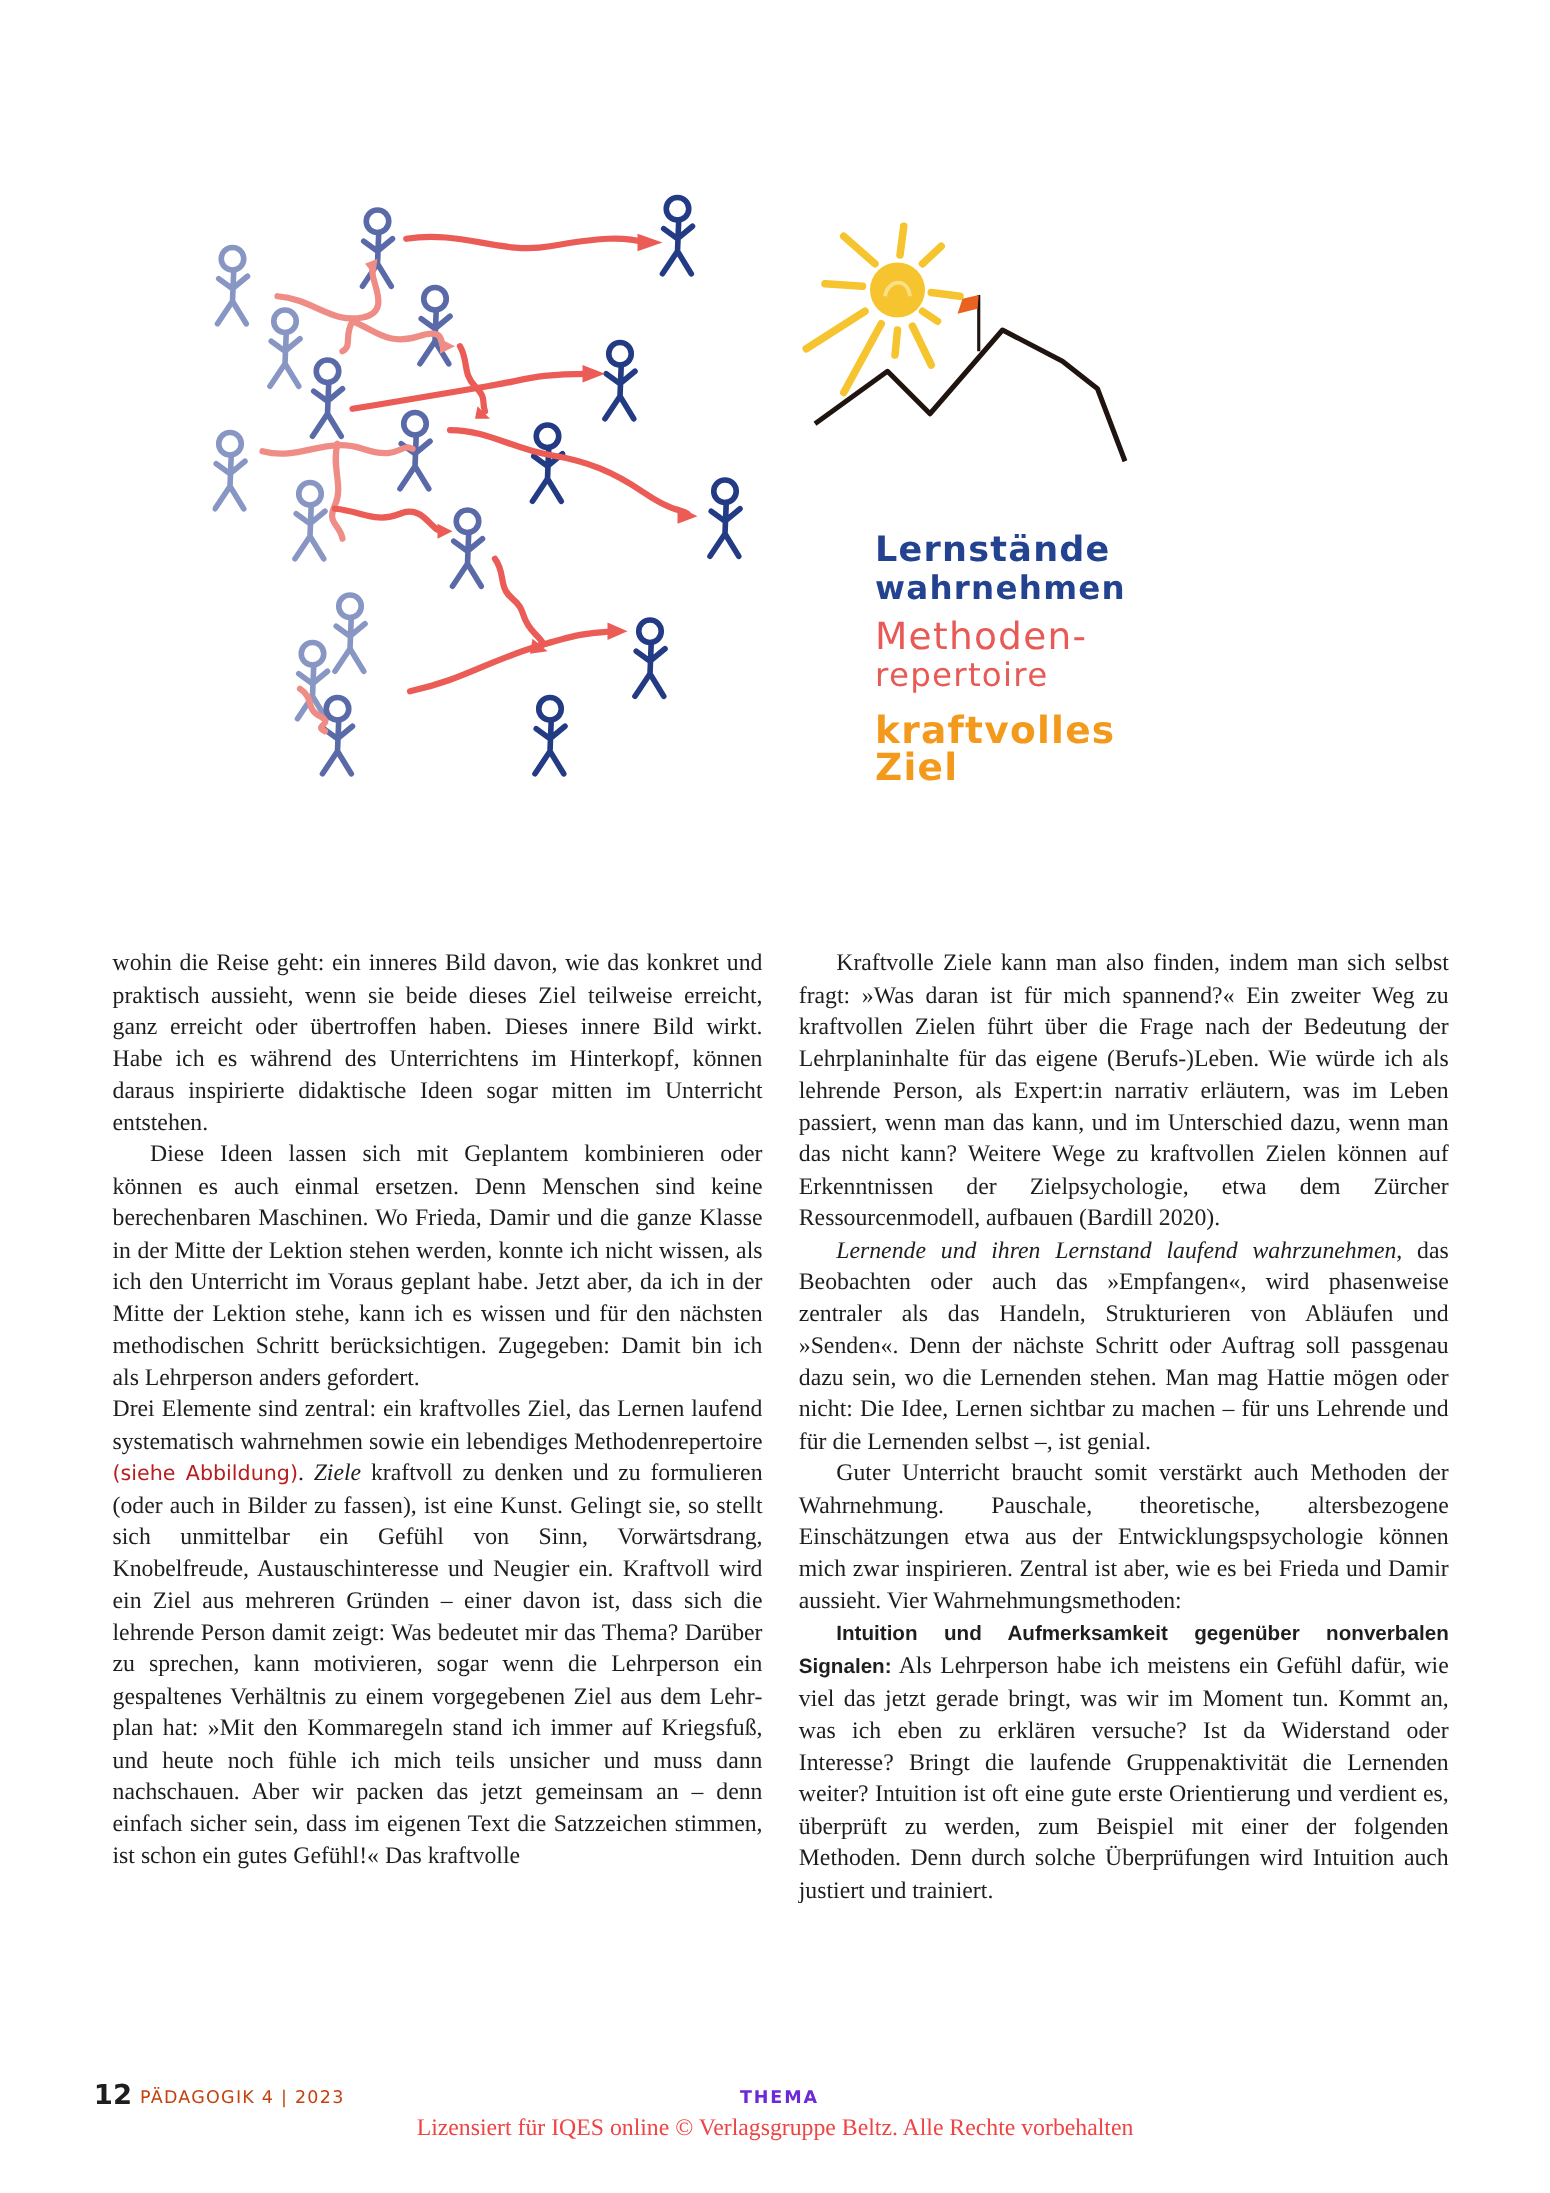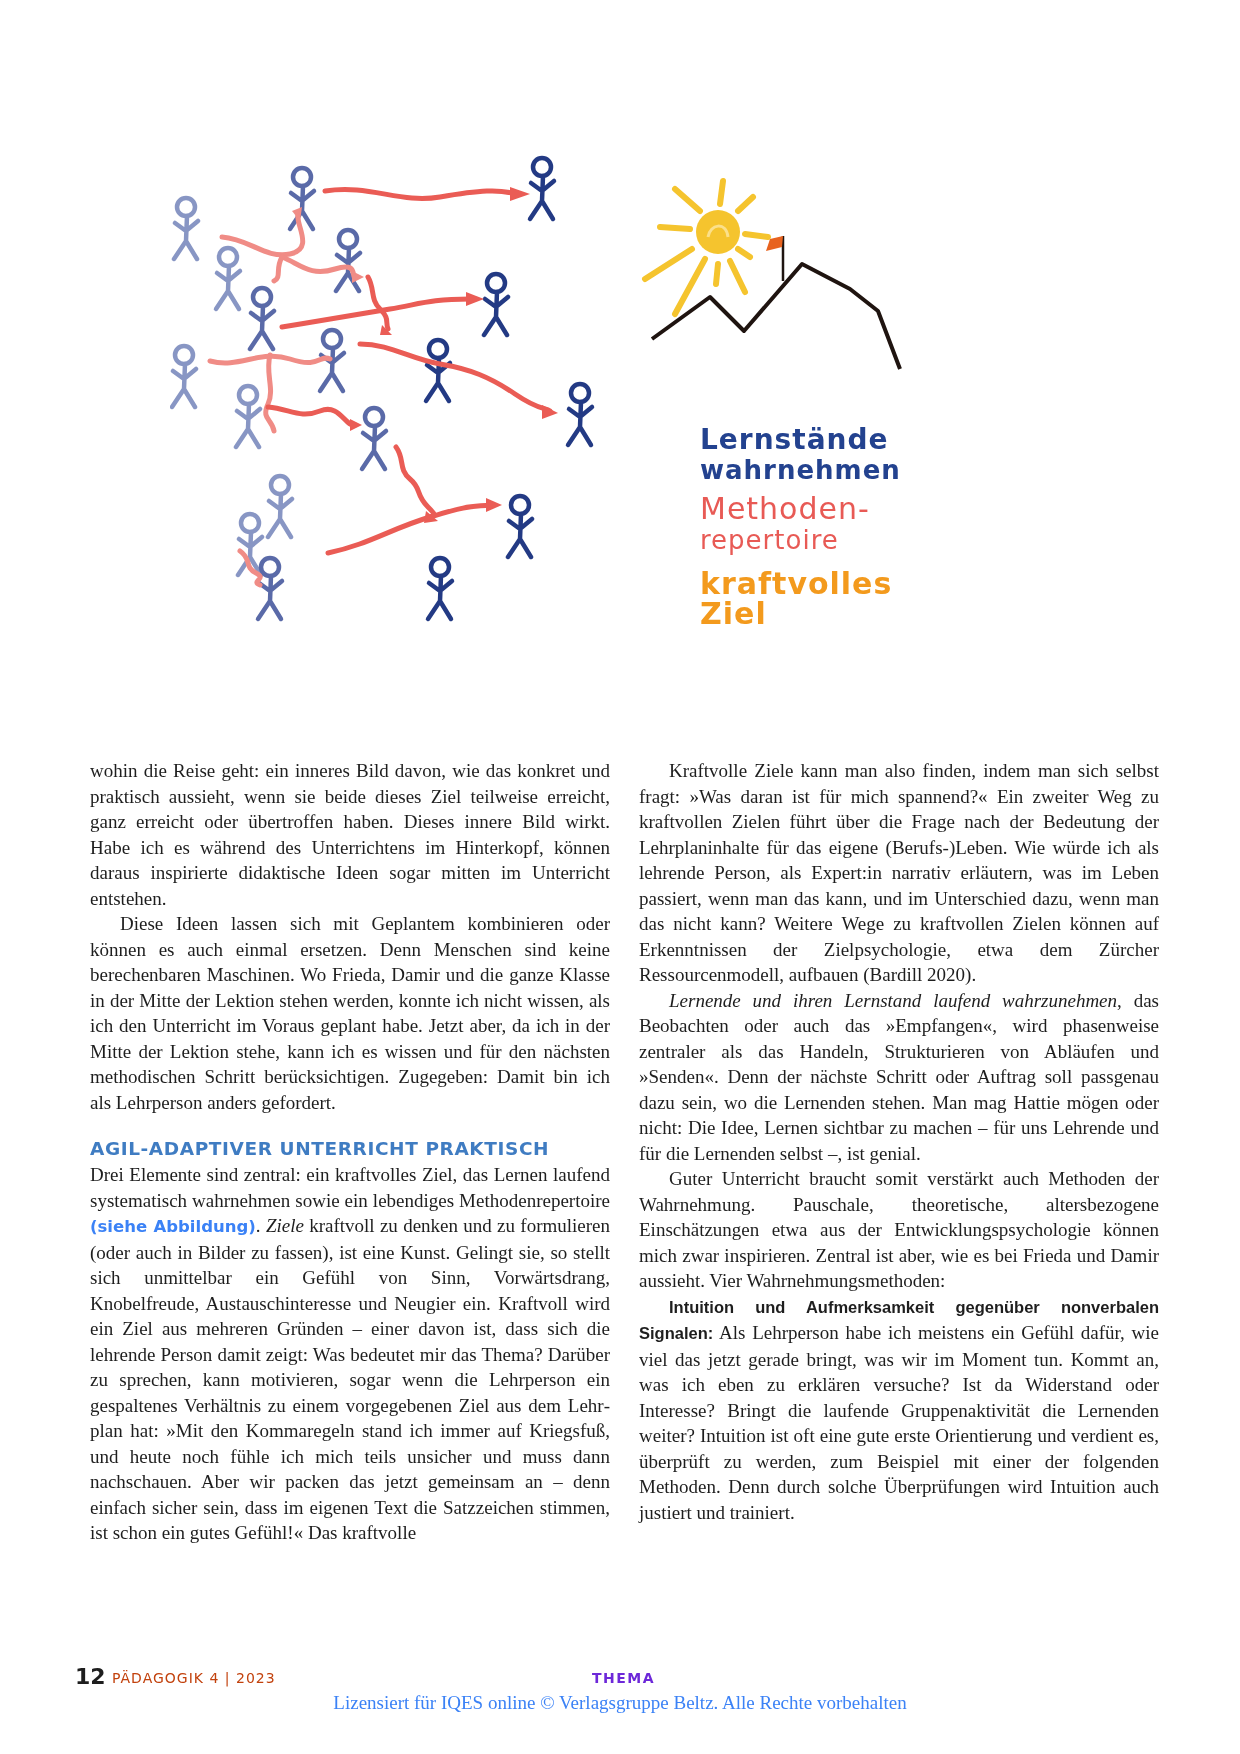--- a/index.html
+++ b/index.html
@@ -7,27 +7,27 @@
   .figure { position: absolute; left: 170px; top: 149px; width: 860px; height: 560px; }
   .figure svg { width: 100%; height: 100%; display: block; }
   .hw { font-family: "DejaVu Sans", sans-serif; font-weight: bold; letter-spacing: 1px; }
   .columns { position: absolute; top: 758px; left: 90px; width: 1070px; }
   .col { position: absolute; top: 0; width: 520px; font-family: "Liberation Serif", "DejaVu Serif", serif; font-size: 19px; line-height: 25.5px; text-align: justify; hyphens: manual; }
   .col-left { left: 0; }
   .col-right { left: 549px; }
   .col p { margin: 0; }
   .col p.indent { text-indent: 30px; }
   .heading { font-family: "DejaVu Sans", "Liberation Sans", sans-serif; font-weight: bold; color: #3f7cc2; font-size: 18.5px; letter-spacing: 0.6px; margin: 21px 0 0 0; line-height: 26px; }
-  .link { font-family: "DejaVu Sans", "Liberation Sans", sans-serif; color: #3b82f6; font-size: 16.5px; font-weight: bold; }
+  .link { font-family: "DejaVu Sans", "Liberation Sans", sans-serif; color: #b91c1c; font-size: 16.5px; }
   .bold-sans { font-family: Liberation Sans, sans-serif; font-weight: bold; font-size: 16.5px; }
   .footer { position: absolute; left: 62px; top: 1664px; width: 1120px; height: 30px; }
   .page-num { position: absolute; left: 0; top: 0; font-family: "DejaVu Sans", sans-serif; font-weight: bold; font-size: 22px; margin-left: 13px; }
   .journal { position: absolute; left: 50px; top: 6px; font-family: "DejaVu Sans", sans-serif; font-size: 14px; letter-spacing: 1px; color: #c2410c; }
   .section { position: absolute; left: 530px; top: 6px; font-family: "DejaVu Sans", sans-serif; font-weight: bold; font-size: 14px; letter-spacing: 1.5px; color: #6d28d9; }
-  .license { position: absolute; left: 0; top: 1692px; width: 1240px; text-align: center; font-family: "Liberation Serif", "DejaVu Serif", serif; font-size: 19px; color: #3b82f6; }
+  .license { position: absolute; left: 0; top: 1692px; width: 1240px; text-align: center; font-family: "Liberation Serif", "DejaVu Serif", serif; font-size: 19px; color: #ef4444; }
 </style>
 </head>
 <body>
 
 <div class="figure">
   <svg viewBox="0 0 860 560">
     <defs>
       <g id="stick">
         <circle cx="0" cy="-22" r="9" fill="none" stroke-width="4.5"></circle>
         <path d="M1 -13 L0 12 M0 12 L-12 30 M0 12 L11 30 M-11 -6 L0 2 L12 -8" fill="none" stroke-width="4.5" stroke-linecap="round"></path>
@@ -147,21 +147,20 @@
     <text class="hw" x="530" y="400" font-size="26" fill="#e85a55" style="font-weight:normal">repertoire</text>
     <text class="hw" x="530" y="445" font-size="30" fill="#f39a1d">kraftvolles</text>
     <text class="hw" x="530" y="475" font-size="30" fill="#f39a1d">Ziel</text>
   </svg>
 </div>
 
 <div class="columns">
   <div class="col col-left">
     <p>wohin die Reise geht: ein inneres Bild davon, wie das konkret und praktisch aussieht, wenn sie beide dieses Ziel teilweise erreicht, ganz erreicht oder übertroffen haben. Dieses innere Bild wirkt. Habe ich es während des Unterrichtens im Hinter­kopf, können daraus inspirierte didaktische Ideen sogar mit­ten im Unterricht entstehen.</p>
     <p class="indent">Diese Ideen lassen sich mit Geplantem kombinieren oder können es auch einmal ersetzen. Denn Menschen sind keine berechenbaren Maschinen. Wo Frieda, Damir und die ganze Klasse in der Mitte der Lektion stehen werden, konnte ich nicht wissen, als ich den Unterricht im Voraus geplant habe. Jetzt aber, da ich in der Mitte der Lektion stehe, kann ich es wissen und für den nächsten methodischen Schritt berück­sichtigen. Zugegeben: Damit bin ich als Lehrperson anders ge­fordert.</p>
-    <h2 class="heading">AGIL-ADAPTIVER UNTERRICHT PRAKTISCH</h2>
     <p><span>Drei Elemente sind zentral: ein kraftvolles Ziel, das Lernen laufend systematisch wahrnehmen sowie ein lebendiges Me­thodenrepertoire </span><span class="link">(siehe Abbildung)</span><span>. </span><em>Ziele</em><span> kraftvoll zu den­ken und zu formulieren (oder auch in Bilder zu fassen), ist eine Kunst. Gelingt sie, so stellt sich unmittelbar ein Gefühl von Sinn, Vorwärtsdrang, Knobelfreude, Austauschinteresse und Neugier ein. Kraftvoll wird ein Ziel aus mehreren Grün­den – einer davon ist, dass sich die lehrende Person damit zeigt: Was bedeutet mir das Thema? Darüber zu sprechen, kann motivieren, sogar wenn die Lehrperson ein gespalte­nes Verhältnis zu einem vorgegebenen Ziel aus dem Lehr­plan hat: »Mit den Kommaregeln stand ich immer auf Kriegs­fuß, und heute noch fühle ich mich teils unsicher und muss dann nachschauen. Aber wir packen das jetzt gemeinsam an – denn einfach sicher sein, dass im eigenen Text die Satz­zeichen stimmen, ist schon ein gutes Gefühl!« Das kraftvolle</span></p>
   </div>
   <div class="col col-right">
     <p class="indent">Kraftvolle Ziele kann man also finden, indem man sich selbst fragt: »Was daran ist für mich spannend?« Ein zweiter Weg zu kraftvollen Zielen führt über die Frage nach der Be­deutung der Lehrplaninhalte für das eigene (Berufs-)Leben. Wie würde ich als lehrende Person, als Expert:in narrativ er­läutern, was im Leben passiert, wenn man das kann, und im Unterschied dazu, wenn man das nicht kann? Weitere Wege zu kraftvollen Zielen können auf Erkenntnissen der Zielpsy­chologie, etwa dem Zürcher Ressourcenmodell, aufbauen (Bar­dill 2020).</p>
     <p class="indent"><em>Lernende und ihren Lernstand laufend wahrzunehmen</em><span>, das Beobachten oder auch das »Empfangen«, wird phasenweise zentraler als das Handeln, Strukturieren von Abläufen und »Senden«. Denn der nächste Schritt oder Auftrag soll passge­nau dazu sein, wo die Lernenden stehen. Man mag Hattie mö­gen oder nicht: Die Idee, Lernen sichtbar zu machen – für uns Lehrende und für die Lernenden selbst –, ist genial.</span></p>
     <p class="indent">Guter Unterricht braucht somit verstärkt auch Methoden der Wahrnehmung. Pauschale, theoretische, altersbezogene Einschätzungen etwa aus der Entwicklungspsychologie kön­nen mich zwar inspirieren. Zentral ist aber, wie es bei Frieda und Damir aussieht. Vier Wahrnehmungsmethoden:</p>
     <p class="indent"><span class="bold-sans">Intuition und Aufmerksamkeit gegenüber nonverbalen Signalen:</span><span> Als Lehrperson habe ich meistens ein Gefühl da­für, wie viel das jetzt gerade bringt, was wir im Moment tun. Kommt an, was ich eben zu erklären versuche? Ist da Wider­stand oder Interesse? Bringt die laufende Gruppenaktivität die Lernenden weiter? Intuition ist oft eine gute erste Orien­tierung und verdient es, überprüft zu werden, zum Beispiel mit einer der folgenden Methoden. Denn durch solche Über­prüfungen wird Intuition auch justiert und trainiert.</span></p>
   </div>
 </div>
 

